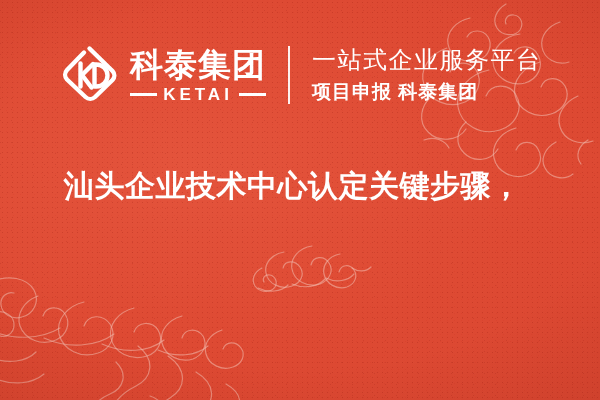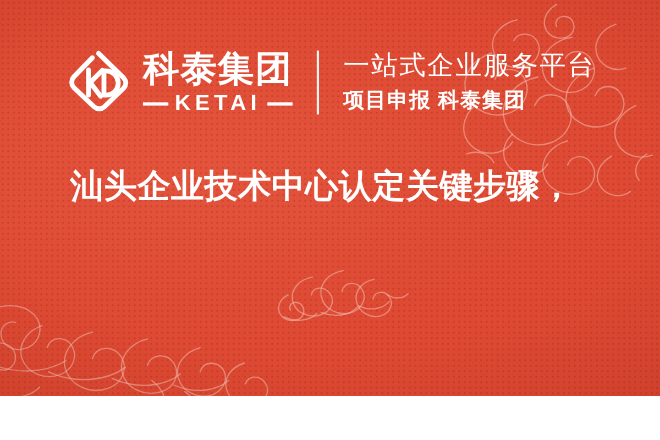--- a/index.html
+++ b/index.html
@@ -4,21 +4,21 @@
 <title>Banner</title>
 <style>
   html, body {
     margin: 0;
     padding: 0;
     background: #ffffff;
   }
   #banner {
     position: relative;
     width: 600px;
-    height: 360px;
+    height: 400px;
     overflow: hidden;
     background: #14532d;
     font-family: "Liberation Sans", "DejaVu Sans", sans-serif;
     -webkit-font-smoothing: antialiased;
   }
 
   
   .bg-base {
     position: absolute;
     inset: 0;
@@ -85,21 +85,21 @@
     width: 100%;
   }
   .logo-en-row .rule {
     height: 3px;
     background: #ffffff;
     flex: 1 1 auto;
     min-width: 10px;
   }
   .logo-en {
     color: #ffffff;
-    font-size: 20px;
+    font-size: 17px;
     font-weight: bold;
     letter-spacing: 4px;
     line-height: 1;
     padding: 0 6px;
     white-space: nowrap;
   }
 
   .divider {
     width: 2px;
     height: 58px;
@@ -127,21 +127,21 @@
     line-height: 1.1;
     letter-spacing: 1px;
     margin-top: 9px;
     white-space: nowrap;
   }
 
   
   .headline {
     position: absolute;
     left: 64px;
-    top: 144px;
+    top: 160px;
     width: 500px;
   }
   .headline-line {
     color: #ffffff;
     font-size: 30px;
     font-weight: bold;
     line-height: 52px;
     letter-spacing: .5px;
     white-space: nowrap;
   }

